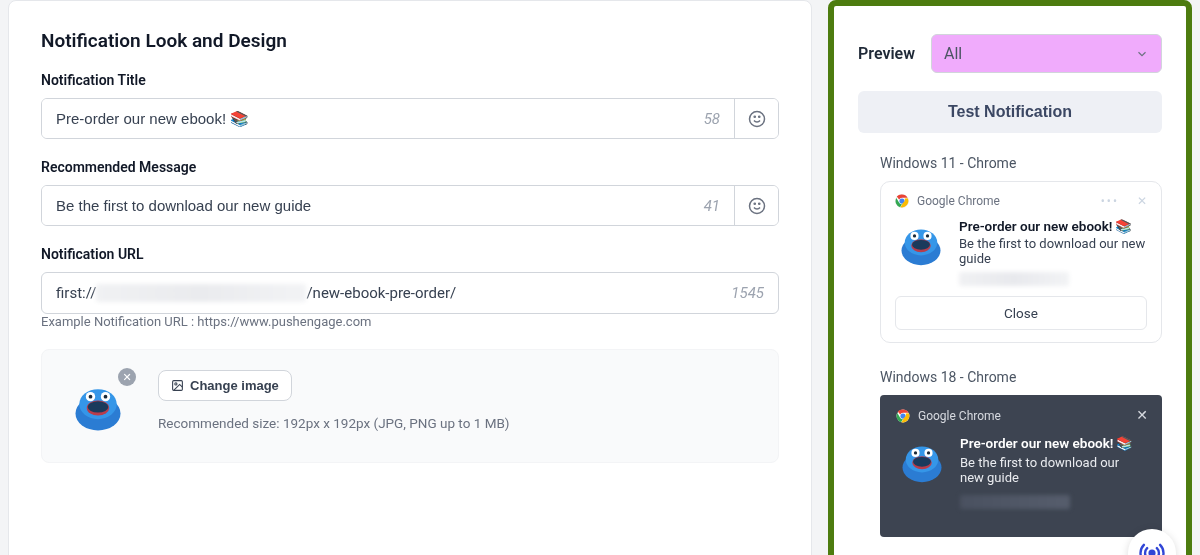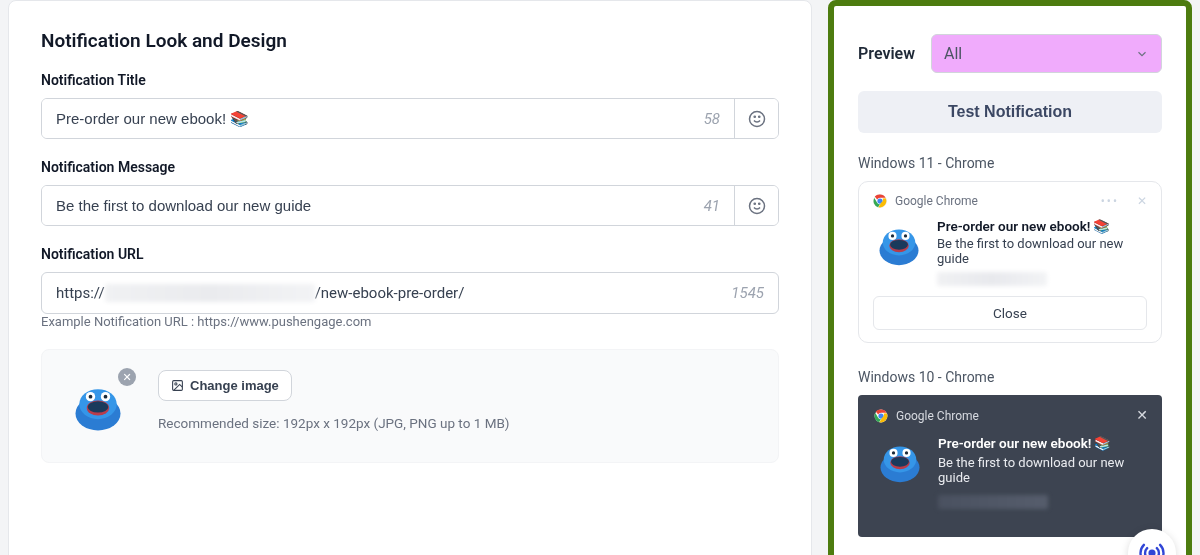--- a/index.html
+++ b/index.html
@@ -187,21 +187,21 @@
     border-radius: 6px;
     font-size: 16px;
     cursor: pointer;
     margin-bottom: 22px;
   }
   .os-label {
     font-size: 14px;
     color: #4b5563;
     margin-bottom: 10px;
   }
-  .preview-block { margin-bottom: 26px; }
+  .preview-block { margin-bottom: 26px; margin-left: 22px; }
   .notif-light {
     border: 1px solid #e5e7eb;
     border-radius: 10px;
     padding: 12px 14px;
     background: #fff;
   }
   .notif-light-head {
     display: flex;
     align-items: center;
     gap: 8px;
@@ -295,40 +295,40 @@
               <circle cx="12" cy="12" r="10"></circle>
               <path d="M8 14s1.5 2 4 2 4-2 4-2"></path>
               <circle cx="9" cy="9" r="0.8" fill="currentColor"></circle>
               <circle cx="15" cy="9" r="0.8" fill="currentColor"></circle>
             </svg>
         </div>
       </div>
     </div>
 
     <div class="field-group">
-      <label class="field-label">Notification Message</label>
+      <label class="field-label">Recommended Message</label>
       <div class="input-row">
         <input class="text-input" value="Be the first to download our new guide" style="">
         <span class="counter">41</span>
         <div class="emoji-btn">
           <svg viewBox="0 0 24 24" fill="none" stroke="currentColor" stroke-width="2">
               <circle cx="12" cy="12" r="10"></circle>
               <path d="M8 14s1.5 2 4 2 4-2 4-2"></path>
               <circle cx="9" cy="9" r="0.8" fill="currentColor"></circle>
               <circle cx="15" cy="9" r="0.8" fill="currentColor"></circle>
             </svg>
         </div>
       </div>
     </div>
 
     <div class="field-group">
       <label class="field-label">Notification URL</label>
       <div class="url-input-row">
         <div class="url-text">
-          <span>https://</span>
+          <span>first://</span>
           <span class="url-blur"></span>
           <span>/new-ebook-pre-order/</span>
         </div>
         <span class="counter">1545</span>
       </div>
       <div class="helper">Example Notification URL : https://www.pushengage.com</div>
     </div>
 
     <div class="field-group">
       <div class="icon-box">
@@ -409,21 +409,21 @@
             <div class="notif-msg">Be the first to download our new guide</div>
             <div class="notif-blur"></div>
           </div>
         </div>
         <div class="close-row">Close</div>
       </div>
     </div>
 
     
     <div class="preview-block">
-      <div class="os-label">Windows 10 - Chrome</div>
+      <div class="os-label">Windows 18 - Chrome</div>
       <div class="notif-dark">
         <span class="close-x2">✕</span>
         <div class="notif-dark-head">
           <span class="chrome-icon">
             <svg viewBox="0 0 24 24">
                 <circle cx="12" cy="12" r="11" fill="#fff"></circle>
                 <circle cx="12" cy="12" r="4.5" fill="#4285f4"></circle>
                 <path d="M12 1a11 11 0 0 1 9.5 5.4H12a5.6 5.6 0 0 0-4.9 2.9L3 4.2A11 11 0 0 1 12 1z" fill="#ea4335"></path>
                 <path d="M2.4 6.8l4.7 8.1A5.6 5.6 0 0 0 12 17.6l-3.3 5.1A11 11 0 0 1 2.4 6.8z" fill="#34a853"></path>
                 <path d="M21.8 7.2A11 11 0 0 1 9.4 22.7l4.7-8.1a5.6 5.6 0 0 0 2.4-7l5.3-.4z" fill="#fbbc05"></path>

